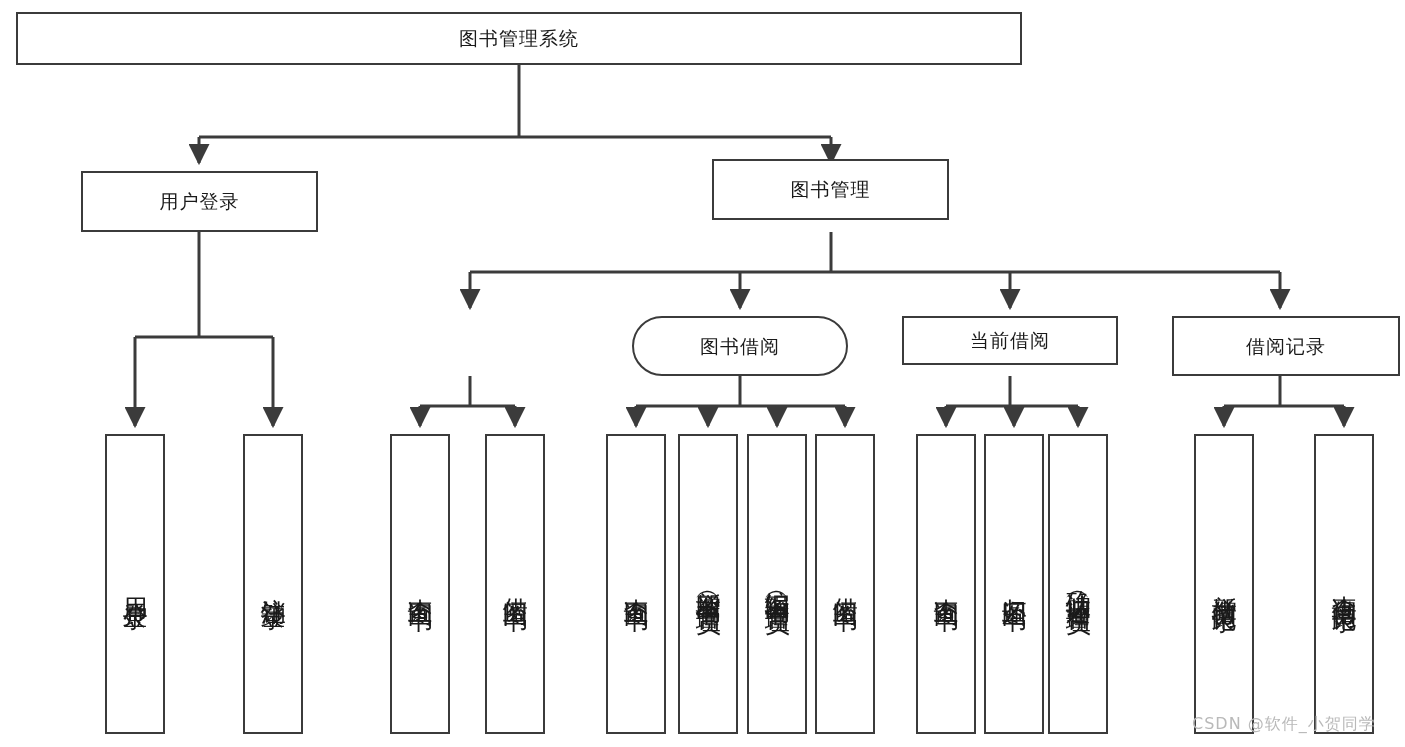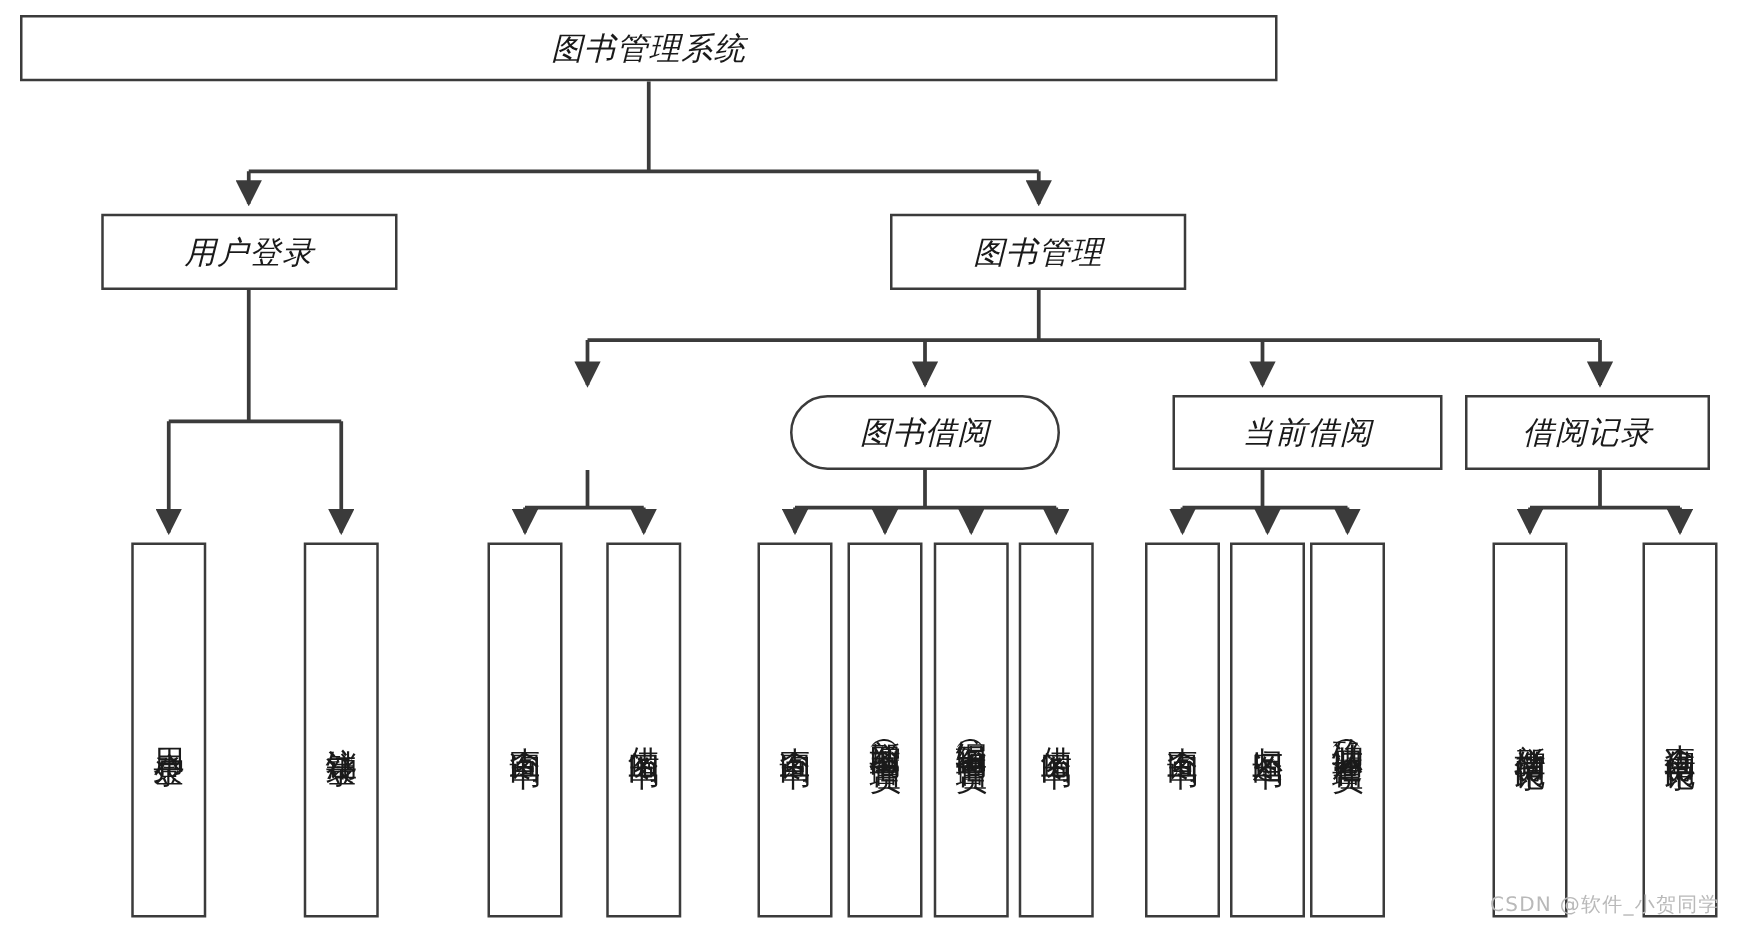--- a/index.html
+++ b/index.html
@@ -28,24 +28,23 @@
     position: absolute;
     box-sizing: border-box;
     background: #ffffff;
     border: 2px solid #3b3b3b;
     display: flex;
     align-items: center;
     justify-content: center;
     color: #1a1a1a;
   }
   .node.horizontal {
-    font-size: 25px;
+    font-size: 19px;
     letter-spacing: 1px;
     line-height: 1.1;
-    font-style: italic;
   }
   .node.vertical {
     writing-mode: vertical-rl;
     text-orientation: upright;
     font-size: 25px;
     line-height: 1.25;
     letter-spacing: 3px;
     padding-top: 6px;
     padding-bottom: 6px;
     align-items: center;
@@ -113,25 +112,25 @@
       <path d="M 1280 376 L 1280 406"></path>
       <path d="M 1224 406 L 1344 406"></path>
       <path d="M 1224 406 L 1224 426" marker-end="url(#arrow)"></path>
       <path d="M 1344 406 L 1344 426" marker-end="url(#arrow)"></path>
     </g>
   </svg>
 
   <div class="node horizontal" id="node-root" style="left: 16px; top: 12px; width: 1006px; height: 53px;">图书管理系统</div>
 
   <div class="node horizontal" id="node-l2-0" style="left: 81px; top: 171px; width: 237px; height: 61px;">用户登录</div>
-  <div class="node horizontal" id="node-l2-1" style="left: 712px; top: 171px; width: 237px; height: 61px;">图书管理</div>
+  <div class="node horizontal" id="node-l2-1" style="left: 712px; top: 159px; width: 237px; height: 61px;">图书管理</div>
 
   <div class="node horizontal" id="node-l3-1" style="left: 632px; top: 316px; width: 216px; height: 60px; border-radius: 30px;">图书借阅</div>
-  <div class="node horizontal" id="node-l3-2" style="left: 902px; top: 316px; width: 216px; height: 60px; margin-left: 36px;">当前借阅</div>
-  <div class="node horizontal" id="node-l3-3" style="left: 1172px; top: 316px; width: 196px; height: 60px;">借阅记录</div>
+  <div class="node horizontal" id="node-l3-2" style="left: 902px; top: 316px; width: 216px; height: 49px;">当前借阅</div>
+  <div class="node horizontal" id="node-l3-3" style="left: 1172px; top: 316px; width: 228px; height: 60px;">借阅记录</div>
 
   <div class="node vertical" id="node-leaf-0" style="left: 105px; top: 434px; width: 60px; height: 300px;">用户登录</div>
   <div class="node vertical" id="node-leaf-1" style="left: 243px; top: 434px; width: 60px; height: 300px;">注销登录</div>
   <div class="node vertical" id="node-leaf-2" style="left: 390px; top: 434px; width: 60px; height: 300px;">查询图书</div>
   <div class="node vertical" id="node-leaf-3" style="left: 485px; top: 434px; width: 60px; height: 300px;">借阅图书</div>
   <div class="node vertical" id="node-leaf-4" style="left: 606px; top: 434px; width: 60px; height: 300px;">查询图书</div>
   <div class="node vertical" id="node-leaf-5" style="left: 678px; top: 434px; width: 60px; height: 300px;">新增图书（管理员）</div>
   <div class="node vertical" id="node-leaf-6" style="left: 747px; top: 434px; width: 60px; height: 300px;">编辑图书（管理员）</div>
   <div class="node vertical" id="node-leaf-7" style="left: 815px; top: 434px; width: 60px; height: 300px;">借阅图书</div>
   <div class="node vertical" id="node-leaf-8" style="left: 916px; top: 434px; width: 60px; height: 300px;">查询图书</div>

